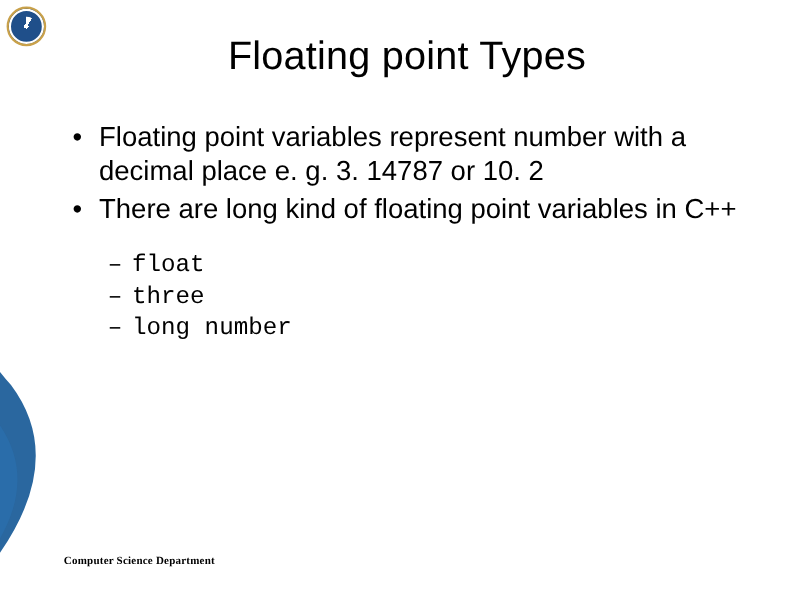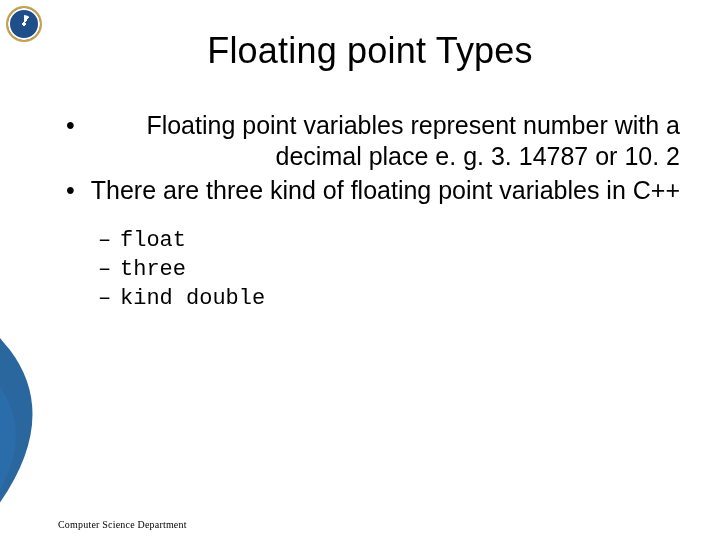--- a/index.html
+++ b/index.html
@@ -57,21 +57,20 @@
     text-align: center;
     font-size: 36px;
     color: #000;
     font-weight: 400;
     margin: 8px 0 38px 0;
     letter-spacing: 0.2px;
   }
   ul.bullets {
     list-style: none;
     margin-left: 0;
-    text-align: right;
   }
   ul.bullets > li {
     position: relative;
     padding-left: 30px;
     font-size: 25px;
     line-height: 1.22;
     color: #000;
     margin-bottom: 4px;
   }
   ul.bullets > li::before {
@@ -97,23 +96,23 @@
   ul.sub > li::before {
     content: "–";
     position: absolute;
     left: 0;
     top: 0;
     font-size: 22px;
   }
   .footer {
     position: absolute;
     left: 58px;
-    bottom: 10px;
+    bottom: 24px;
     font-family: "Times New Roman", Times, serif;
-    font-weight: normal;
+    font-weight: bold;
     font-size: 10px;
     color: #000;
     letter-spacing: 0.2px;
   }
 </style>
 </head>
 <body>
 
 <svg class="bg-deco" viewBox="0 0 120 540" preserveAspectRatio="none">
   <path d="M 0 0 Q 90 60 40 160 Q -10 260 70 350 Q 130 430 30 540 L 0 540 Z" fill="#1f5f9a" opacity="0.95"></path>
@@ -124,23 +123,23 @@
   <div class="logo-inner">
       <div class="logo-glyph"></div>
     </div>
 </div>
 
 <div class="slide">
   <h1 class="title">Floating point Types</h1>
 
   <ul class="bullets">
     <li>Floating point variables represent number with a decimal place e. g. 3. 14787 or 10. 2</li>
-    <li>There are three kind of floating point variables in C++</li>
+    <li>There are long kind of floating point variables in C++</li>
   </ul>
 
   <ul class="sub">
     <li>float</li>
     <li>three</li>
-    <li>kind double</li>
+    <li>long number</li>
   </ul>
 
   <div class="footer">Computer Science Department</div>
 </div>
 
 </body></html>

